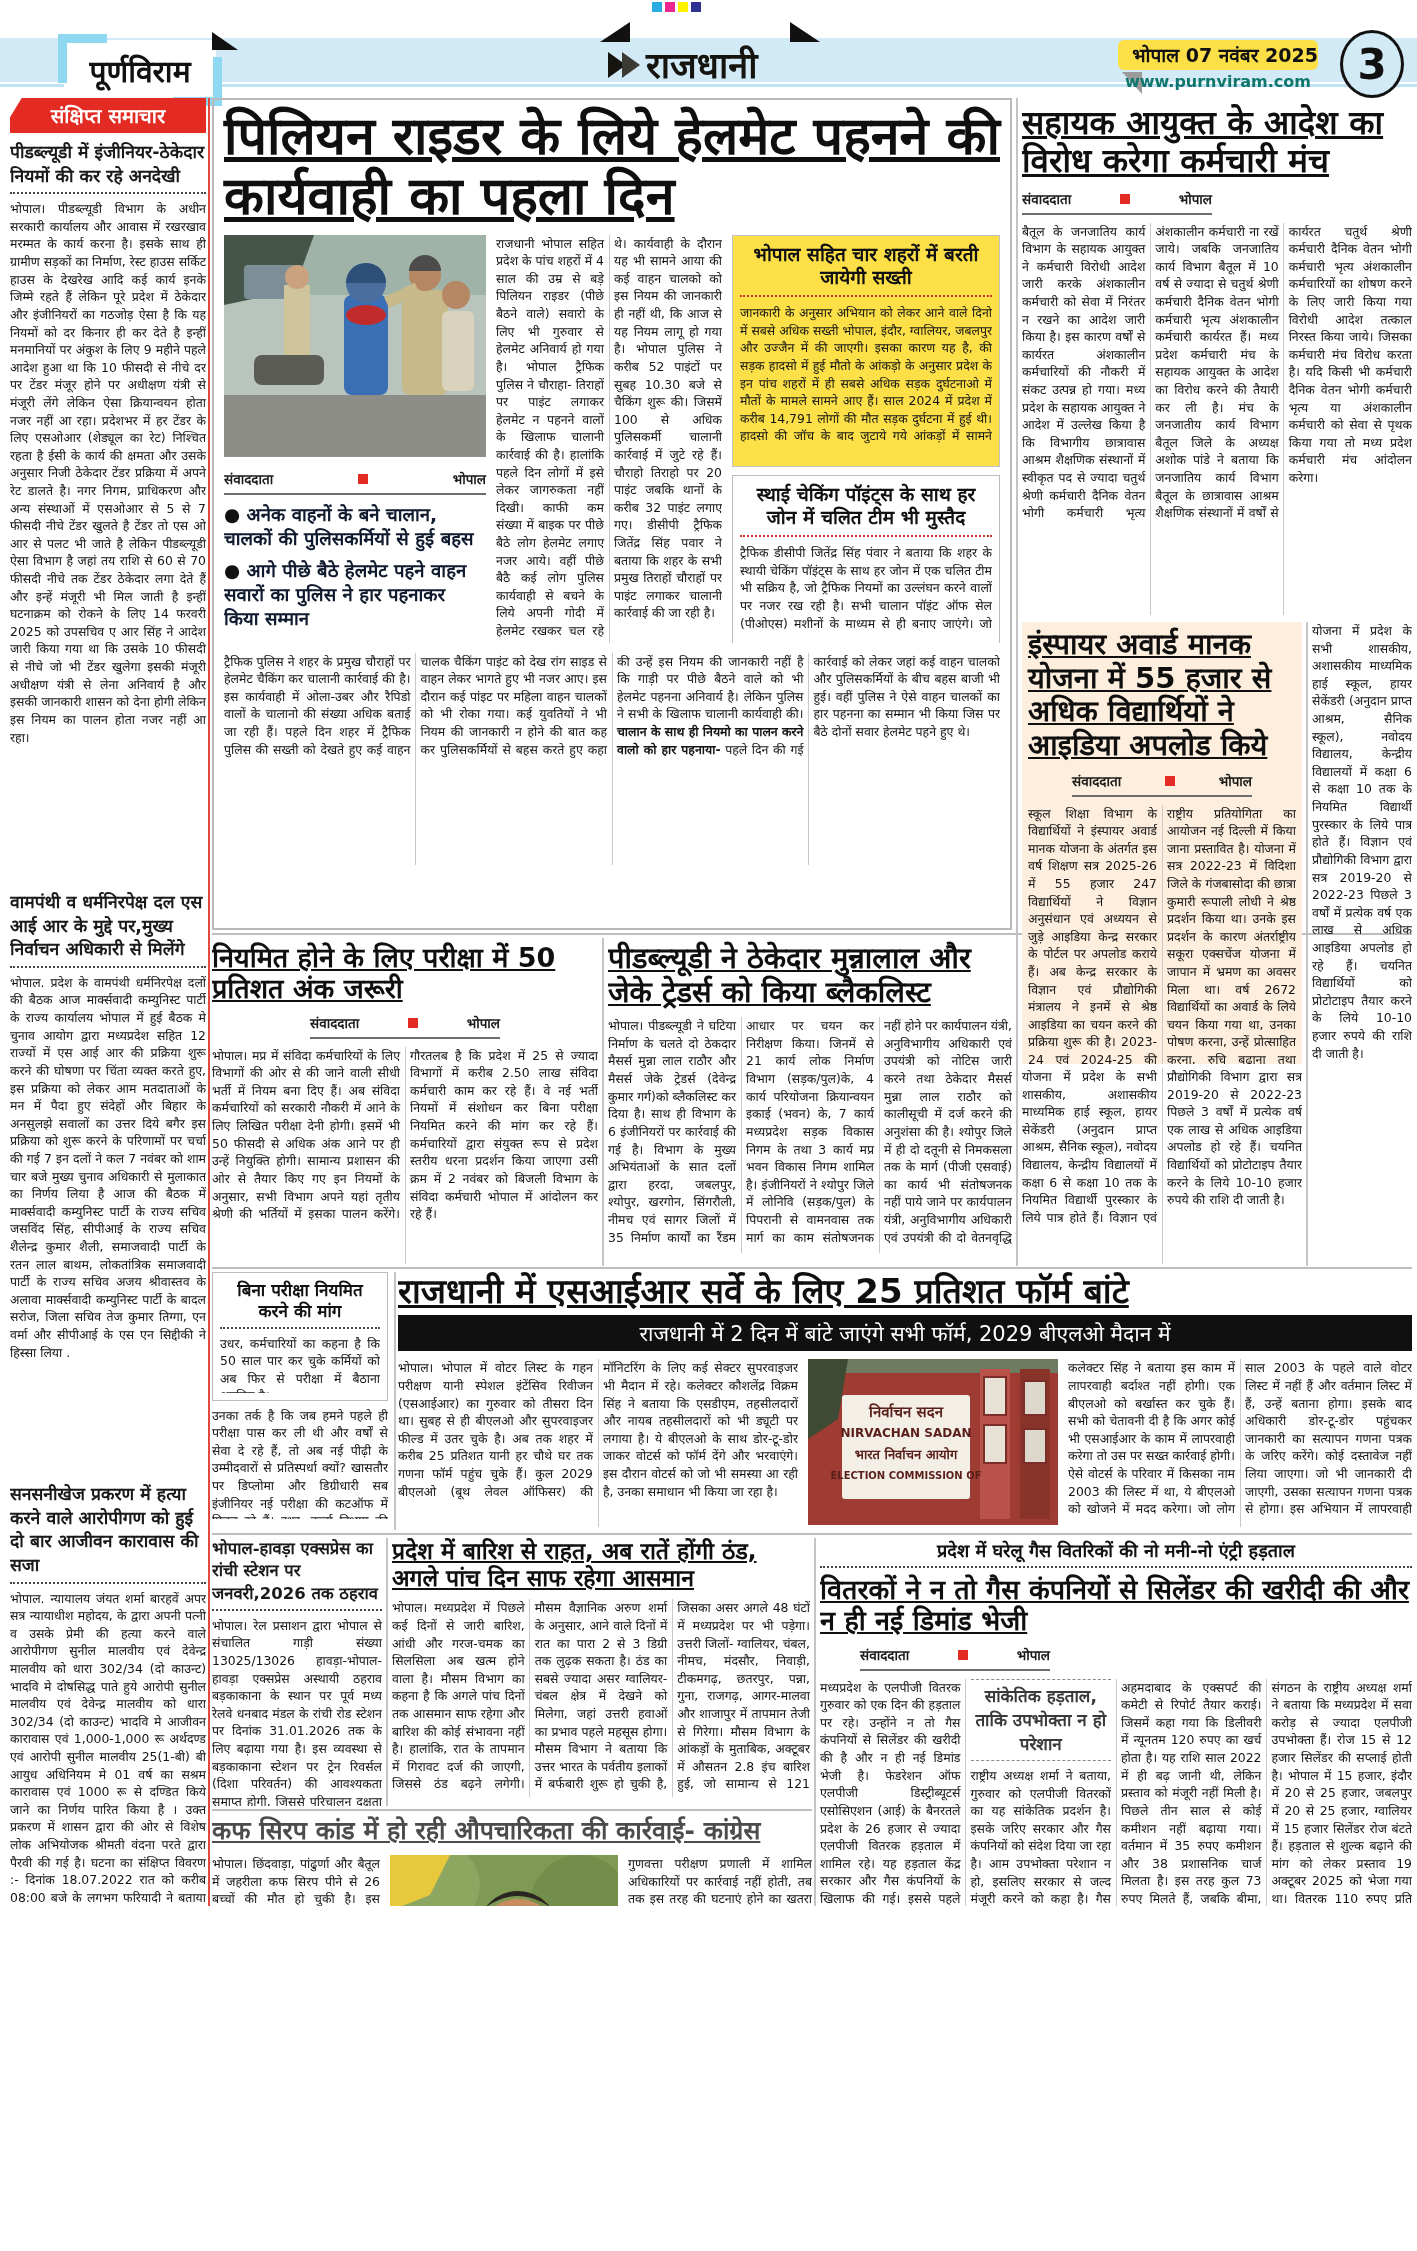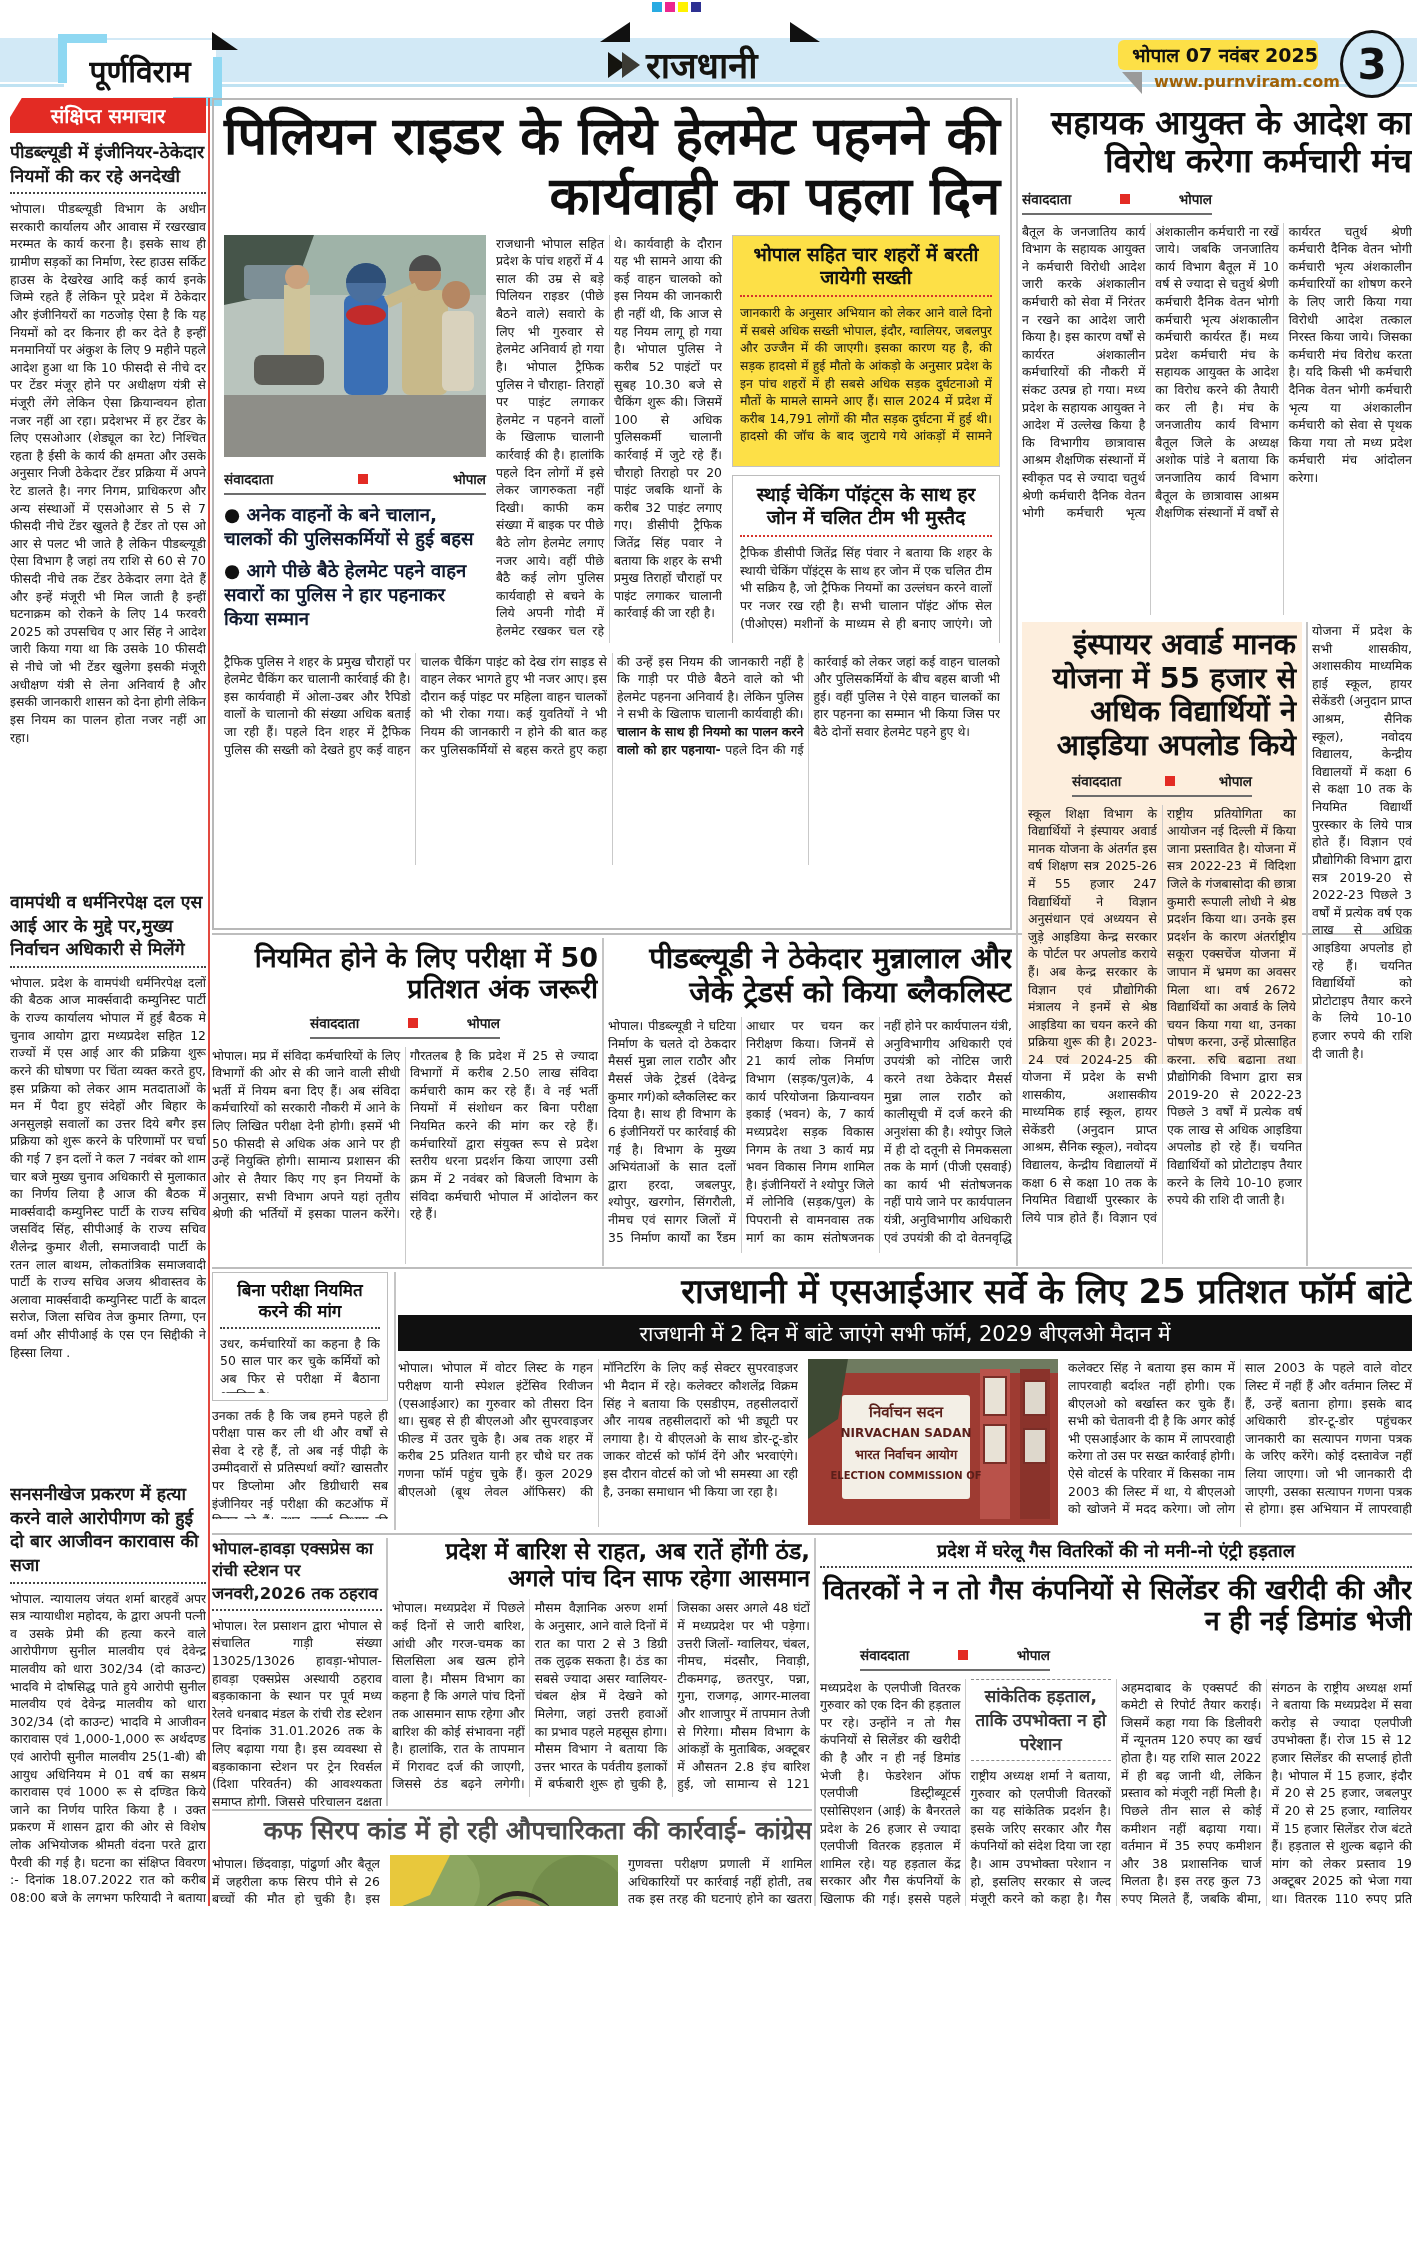--- a/index.html
+++ b/index.html
@@ -14,26 +14,26 @@
   .logo:after{content:"";position:absolute;right:-6px;bottom:-6px;width:40px;height:40px;border-right:9px solid #8fd8f2;border-bottom:9px solid #8fd8f2;}
   .logo-tri{position:absolute;left:212px;top:32px;width:0;height:0;border-left:26px solid #111;border-top:18px solid transparent;}
   .secwrap{position:absolute;left:608px;top:40px;display:flex;align-items:center;gap:6px;}
   .chev{width:0;height:0;border-top:13px solid transparent;border-bottom:13px solid transparent;border-left:18px solid #15140f;}
   .chev.c2{margin-left:-10px;border-left-color:#3b3a33;}
   .sectitle{font-weight:700;font-size:36px;color:#15140f;}
   .sec-tri-l{position:absolute;left:600px;top:22px;width:0;height:0;border-right:30px solid #111;border-top:20px solid transparent;}
   .sec-tri-r{position:absolute;left:790px;top:22px;width:0;height:0;border-left:30px solid #111;border-top:20px solid transparent;}
   .datebox{position:absolute;left:1118px;top:40px;width:200px;height:30px;background:#fde047;border-radius:6px;
            display:flex;align-items:center;justify-content:flex-end;font-weight:700;font-size:19px;color:#111;}
-  .web{position:absolute;left:1118px;top:72px;width:200px;text-align:center;font-weight:700;font-size:16px;color:#a16207;margin-left:29px;}
+  .web{position:absolute;left:1118px;top:72px;width:200px;text-align:center;font-weight:700;font-size:16px;color:#0f766e;}
   .date-tri{position:absolute;left:1122px;top:72px;width:0;height:0;border-right:20px solid #9a9a9a;border-bottom:22px solid transparent;}
   .pageno{position:absolute;left:1340px;top:30px;width:58px;height:62px;border:3px solid #111;border-radius:50%;
           display:flex;align-items:center;justify-content:center;font-weight:700;font-size:42px;color:#111;background:#d2e9f6;}
   
-  .hl{font-weight:700;color:#0f0f0f;text-align:right;line-height:1.16;}
+  .hl{font-weight:700;color:#0f0f0f;text-align:left;line-height:1.16;text-decoration:underline;}
   .bt{font-size:12.4px;line-height:1.42;text-align:justify;color:#141414;}
   .cols2{column-count:2;column-gap:10px;column-rule:1px solid #c9c9c9;}
   .cols3{column-count:3;column-gap:10px;column-rule:1px solid #c9c9c9;}
   .cols4{column-count:4;column-gap:10px;column-rule:1px solid #c9c9c9;}
   .byline{display:flex;align-items:center;justify-content:space-between;gap:24px;font-weight:700;font-size:13.5px;
           border-bottom:2px solid #6d6d6d;padding:5px 0;margin:4px 0 8px 0;}
   .sq{width:10px;height:10px;background:#e32b24;display:inline-block;}
   .reddots{border-bottom:2px dotted #d5342b;margin:5px 0 7px 0;}
   .blkdots{border-bottom:2px dotted #444;margin:4px 0 6px 0;}
   .graybox{background:#fde047;border:1px solid #c2c2c2;padding:7px;}

